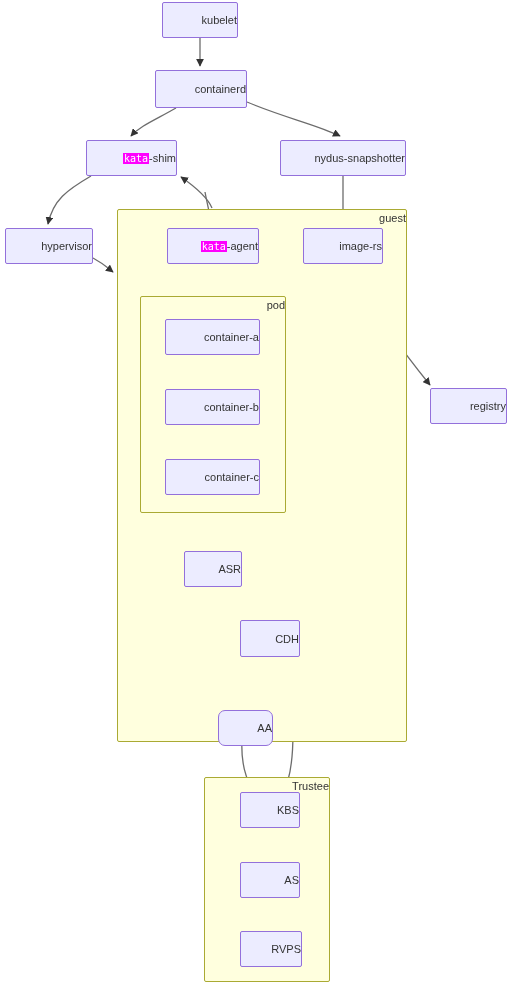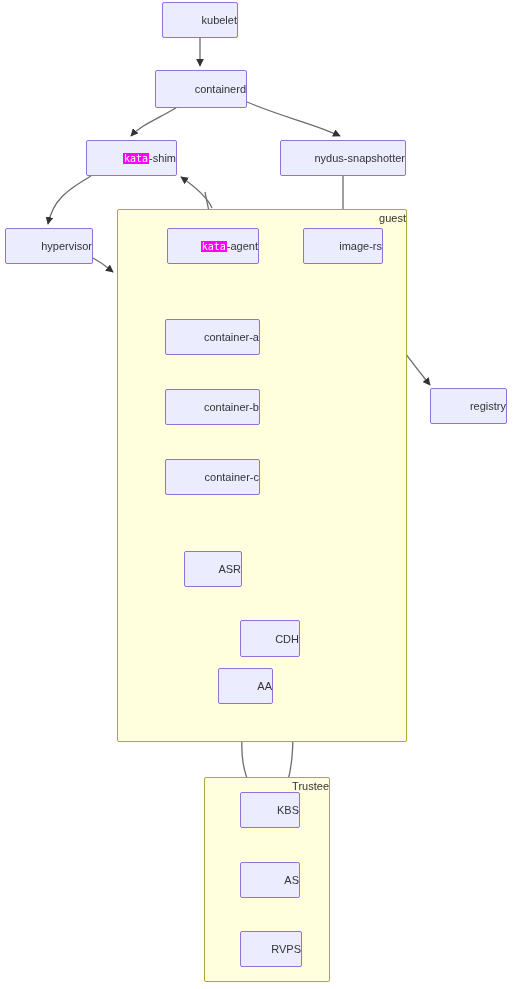--- a/index.html
+++ b/index.html
@@ -118,20 +118,23 @@
       <path d="M 270,828 L 270,858"></path>
 
       <path d="M 270,898 L 270,927"></path>
     </g>
   </svg>
 
   <div class="cluster" style="left:117px; top:209px; width:290px; height:533px;">
     <div class="cluster-label">guest</div>
   </div>
 
+  <div class="cluster" style="left:140px; top:296px; width:146px; height:217px;">
+    <div class="cluster-label">pod</div>
+  </div>
 
   <div class="cluster" style="left:204px; top:777px; width:126px; height:205px;">
     <div class="cluster-label">Trustee</div>
   </div>
 
   <div class="node" style="left:162px; top:2px; width:76px; height:36px;">
     <span class="lbl">kubelet</span>
   </div>
 
   <div class="node" style="left:155px; top:70px; width:92px; height:38px;">
@@ -177,21 +180,21 @@
   </div>
 
   <div class="node" style="left:184px; top:551px; width:58px; height:36px;">
     <span class="lbl">ASR</span>
   </div>
 
   <div class="node" style="left:240px; top:620px; width:60px; height:37px;">
     <span class="lbl">CDH</span>
   </div>
 
-  <div class="node" style="left:218px; top:668px; width:55px; height:36px;">
+  <div class="node" style="left:218px; top:710px; width:55px; height:36px;border-radius:7px;">
     <span class="lbl">AA</span>
   </div>
 
   <div class="node" style="left:240px; top:792px; width:60px; height:36px;">
     <span class="lbl">KBS</span>
   </div>
 
   <div class="node" style="left:240px; top:862px; width:60px; height:36px;">
     <span class="lbl">AS</span>
   </div>

